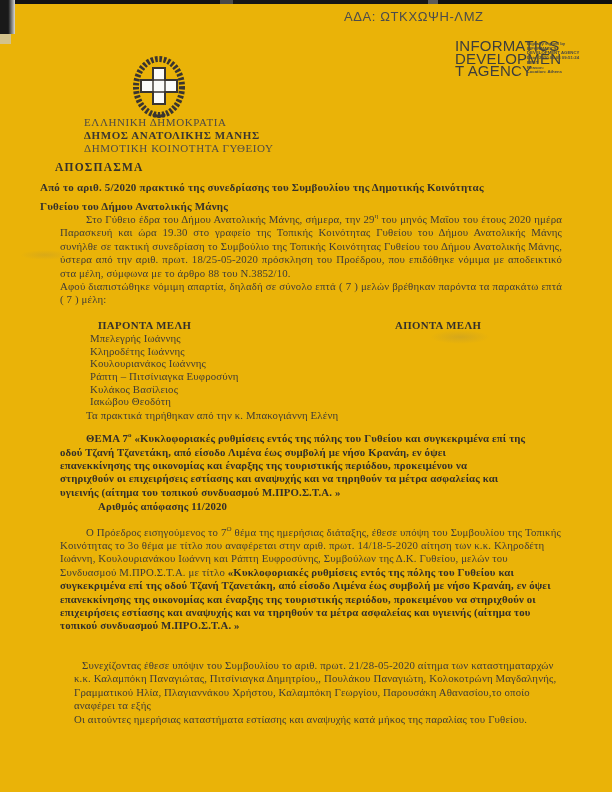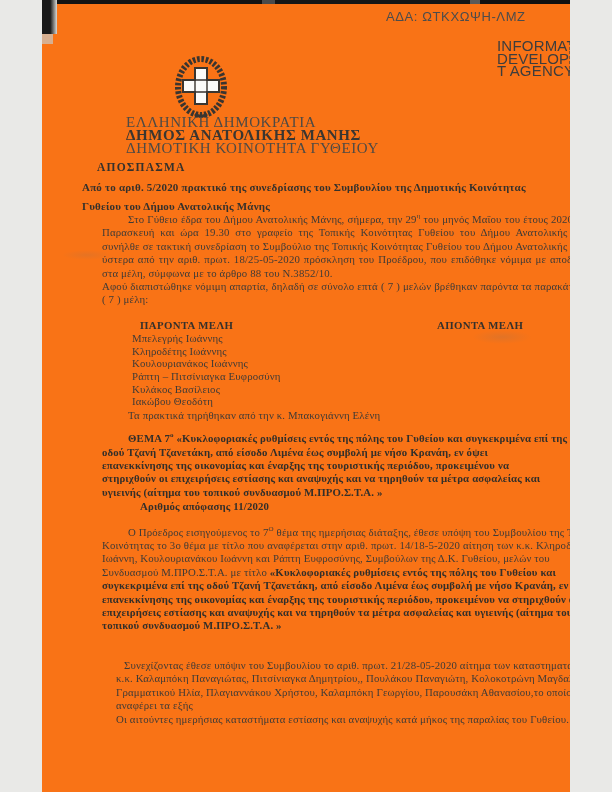--- a/index.html
+++ b/index.html
@@ -1,21 +1,21 @@
 <!DOCTYPE html>
 <html><head>
 <meta charset="utf-8">
 <style>
   html,body{margin:0;padding:0;}
   body{background:#e9e9e7;}
   .page{
     position:relative;
-    width:528px;height:792px;
+    width:612px;height:792px;
     margin:0 auto;
-    background:#f97316;
+    background:#eab308;
     overflow:hidden;
     font-family:"Liberation Serif", serif;
     color:#3f3b37;
   }
   
   .top-bar{
     position:absolute;left:0;top:0;width:612px;height:4px;
     background:linear-gradient(90deg,#131313 0 36%,#4a4a4a 36% 38%,#161616 38% 70%,#5a5a5a 70% 71.5%,#101010 71.5% 100%);
   }
   .corner-blob{
@@ -46,21 +46,21 @@
     position:absolute;left:72px;top:1px;width:110px;
     font-family:"Liberation Sans", sans-serif;
     font-weight:700;font-size:6px;line-height:1.12;color:#474747;
     transform:scale(.72);transform-origin:top left;
   }
 
   .emblem{position:absolute;left:131px;top:56px;}
 
   .org{
     position:absolute;left:84px;top:116px;
-    font-size:15px;line-height:12.8px;letter-spacing:.6px;color:#4e4a45;
+    font-size:11px;line-height:12.8px;letter-spacing:.6px;color:#4e4a45;
   }
   .org .b{font-weight:700;color:#3a3631;}
 
   .title{
     position:absolute;left:55px;top:161px;width:502px;
     text-align:left;font-weight:700;color:#35312c;
     font-size:11.5px;letter-spacing:1.2px;
   }
   .subtitle{
     position:absolute;left:40px;top:178px;width:532px;

